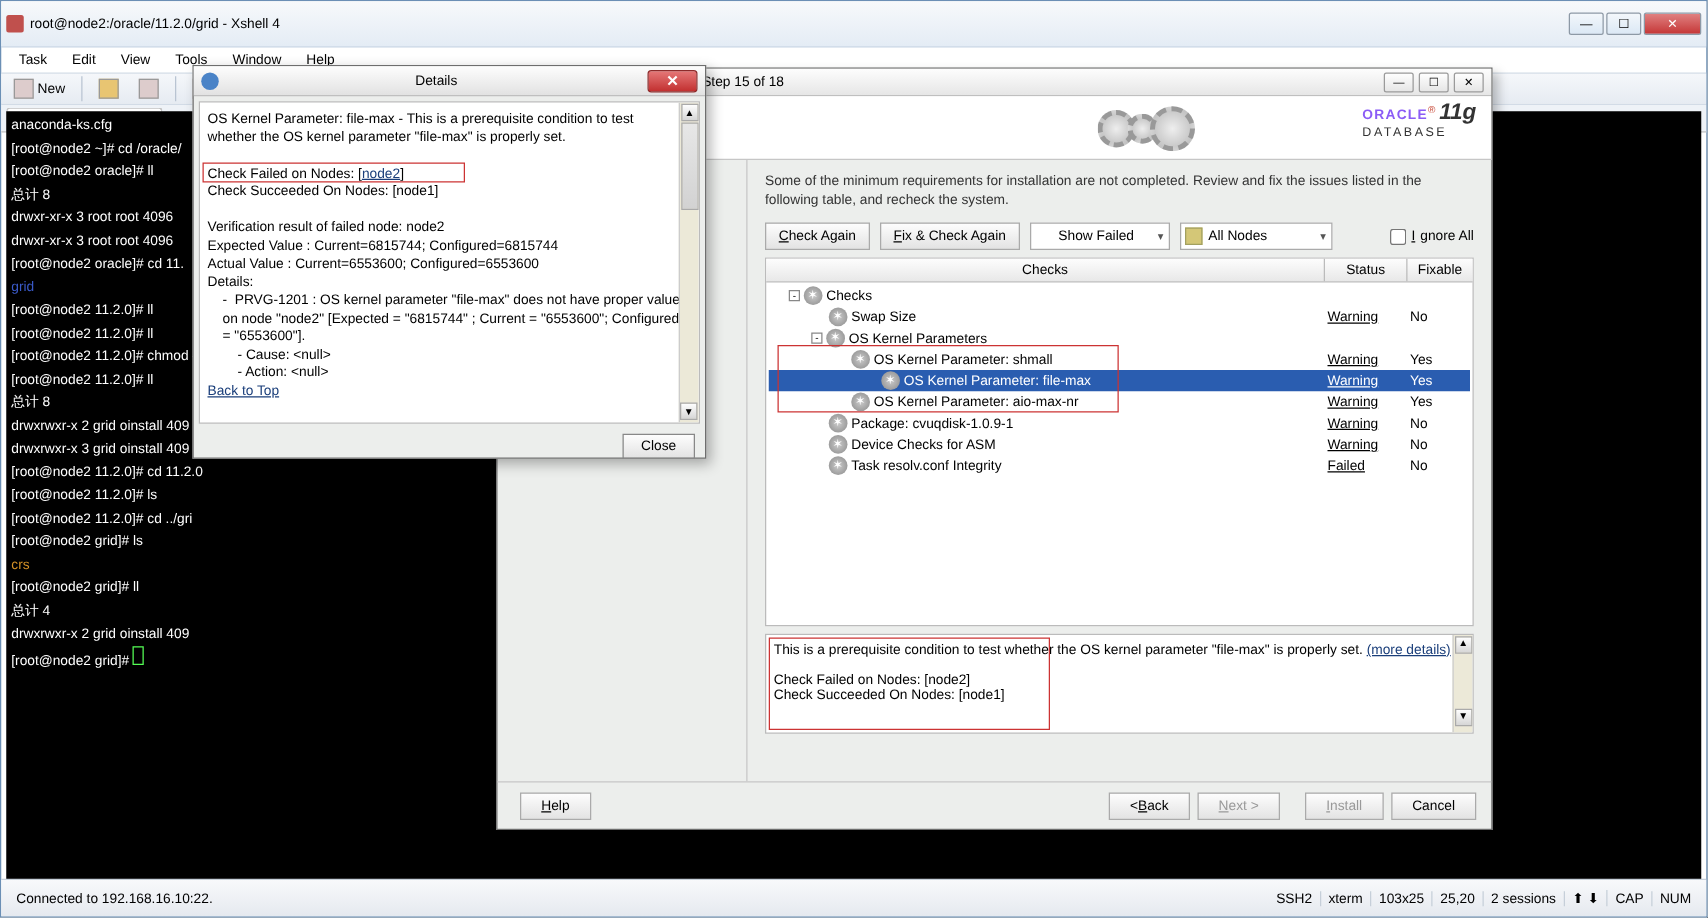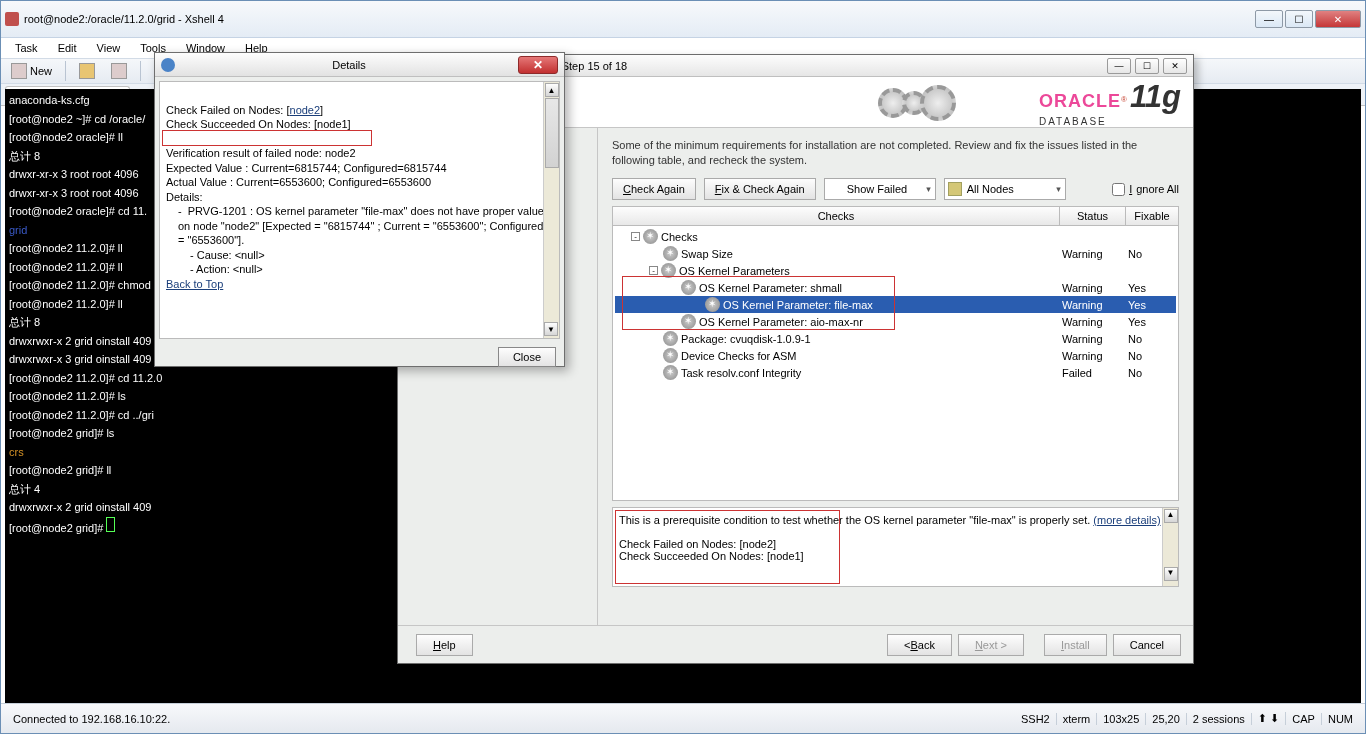--- a/index.html
+++ b/index.html
@@ -39,23 +39,23 @@
 
 .oracle-win { position: absolute; top: 54px; left: 397px; width: 797px; height: 610px; background: #eceeec; border: 1px solid #6d6d6d; box-shadow: 4px 4px 8px rgba(0,0,0,.25); }
 .oracle-titlebar { height: 22px; background: linear-gradient(#fdfdfd,#e6e6e6); display: flex; align-items: center; padding: 0 6px; border-bottom: 1px solid #bfbfbf; }
 .oracle-titlebar .title { flex: 1; }
 .oracle-titlebar .win-btns2 { display: flex; gap: 4px; }
 .wb { width: 24px; height: 16px; border: 1px solid #9a9a9a; background: linear-gradient(#fefefe,#e6e6e6); display: flex; align-items: center; justify-content: center; font-size: 9px; border-radius: 2px; }
 
 .oracle-header { height: 51px; background: #fff; display: flex; align-items: center; position: relative; border-bottom: 1px solid #c6c6c6; }
 .oracle-header .htxt { font-size: 15px; font-weight: bold; color: #333; padding-left: 10px; }
 .oracle-logo { position: absolute; right: 12px; top: 2px; text-align: left; }
-.oracle-logo .o1 { color: #ec4899; font-weight: bold; font-size: 18px; letter-spacing: 1px; text-align: center; }
+.oracle-logo .o1 { color: #8b5cf6; font-weight: bold; font-size: 11px; letter-spacing: 1px; text-align: center; }
 .oracle-logo .o2 { font-size: 10px; letter-spacing: 2px; color:#333; }
-.oracle-logo .o11g { font-size: 31px; color:#333; font-weight: bold; font-style: italic; }
+.oracle-logo .o11g { font-size: 18px; color:#333; font-weight: bold; font-style: italic; }
 .gears { position: absolute; left: 480px; top: 0; width: 110px; height: 51px; display: flex; align-items: center;}
 .gear { width: 30px; height: 30px; border-radius: 50%; background: radial-gradient(#eee,#bbb); border: 4px dashed #999; margin-right:-6px;}
 
 .oracle-body { display: flex; height: 497px; }
 .oracle-left { width: 200px; padding: 6px 10px; border-right: 1px solid #c6c6c6; }
 .step-item { display: flex; align-items: center; padding: 4px 0; color: #7a7a7a; gap: 8px;}
 .step-item .dot { width: 9px; height: 9px; border: 1px solid #aaa; border-radius: 50%; background: #fff; flex-shrink:0;}
 .step-item.done a { color: #8234a3; text-decoration: underline;}
 .step-item.done .dot { background: #b090c8; border-color:#8234a3;}
 .step-item.current { color: #1f4a78; font-weight: bold; }
@@ -74,21 +74,21 @@
 
 .checks-table { border: 1px solid #bbb; background: #fff; height: 295px; position: relative; }
 .checks-header { display: flex; background: linear-gradient(#fdfdfd,#e8e8e8); border-bottom: 1px solid #bbb; }
 .checks-header div { padding: 3px 6px; border-right: 1px solid #bbb; text-align: center; }
 .ch-check { flex: 1; text-align:center !important;}
 .ch-status { width: 66px; }
 .ch-fix { width: 52px; border-right:none !important;}
 .checks-tree { padding: 2px; }
 .tree-row { display: flex; align-items: center; height: 17px; padding-left: 0; }
 .tree-row .cell-checks { flex: 1; display: flex; align-items: center; gap: 3px;}
-.tree-row .cell-status { width: 66px; padding-left:4px;}
+.tree-row .cell-status { width: 66px; padding-left:4px;text-decoration:underline;}
 .tree-row .cell-fix { width: 52px; padding-left:4px;}
 .tree-row.selected { background: #2a5db0; color: #fff; padding-left: 24px; }
 .indent1 { padding-left: 16px; }
 .indent2 { padding-left: 34px; }
 .indent3 { padding-left: 52px; }
 .tree-exp { width: 9px; height: 9px; border: 1px solid #888; font-size: 8px; display: inline-flex; align-items: center; justify-content: center; line-height: 7px;}
 .ico-small { width: 15px; height: 15px; display:inline-block; background: radial-gradient(#ccc,#888); border-radius:50%; position:relative; flex-shrink:0;}
 .ico-small::after{content:"✶"; font-size:10px; position:absolute; left:3px; top:1px; color:#fff;}
 .highlight-redbox { position:absolute; border:1px solid #cc3333; pointer-events:none;}
 
@@ -375,21 +375,21 @@
   </div>
 </div>
 
 <div class="details-win">
   <div class="details-titlebar">
     <div class="di-ico"></div>
     <div class="title">Details</div>
     <div class="details-close">✕</div>
   </div>
   <div class="details-body">
-    <br>
+    <div>OS Kernel Parameter: file-max - This is a prerequisite condition to test whether the OS kernel parameter "file-max" is properly set.</div><br>
     <div>
       <span>Check Failed on Nodes: [</span><a class="nodelink">node2</a><span>]</span>
     </div>
     <div class="highlight-redbox" style="top:48px; left:2px; width:210px; height:16px;"></div>
     <div>Check Succeeded On Nodes: [node1]</div><br>
     <div>Verification result of failed node: node2</div>
     <div>Expected Value  : Current=6815744; Configured=6815744</div>
     <div>Actual Value       : Current=6553600; Configured=6553600</div>
     <div>Details:</div>
     <div style="padding-left:12px;">-&nbsp;&nbsp;<span>PRVG-1201 : OS kernel parameter "file-max" does not have proper value on node "node2" [Expected = "6815744" ; Current = "6553600"; Configured = "6553600"].</span></div>

